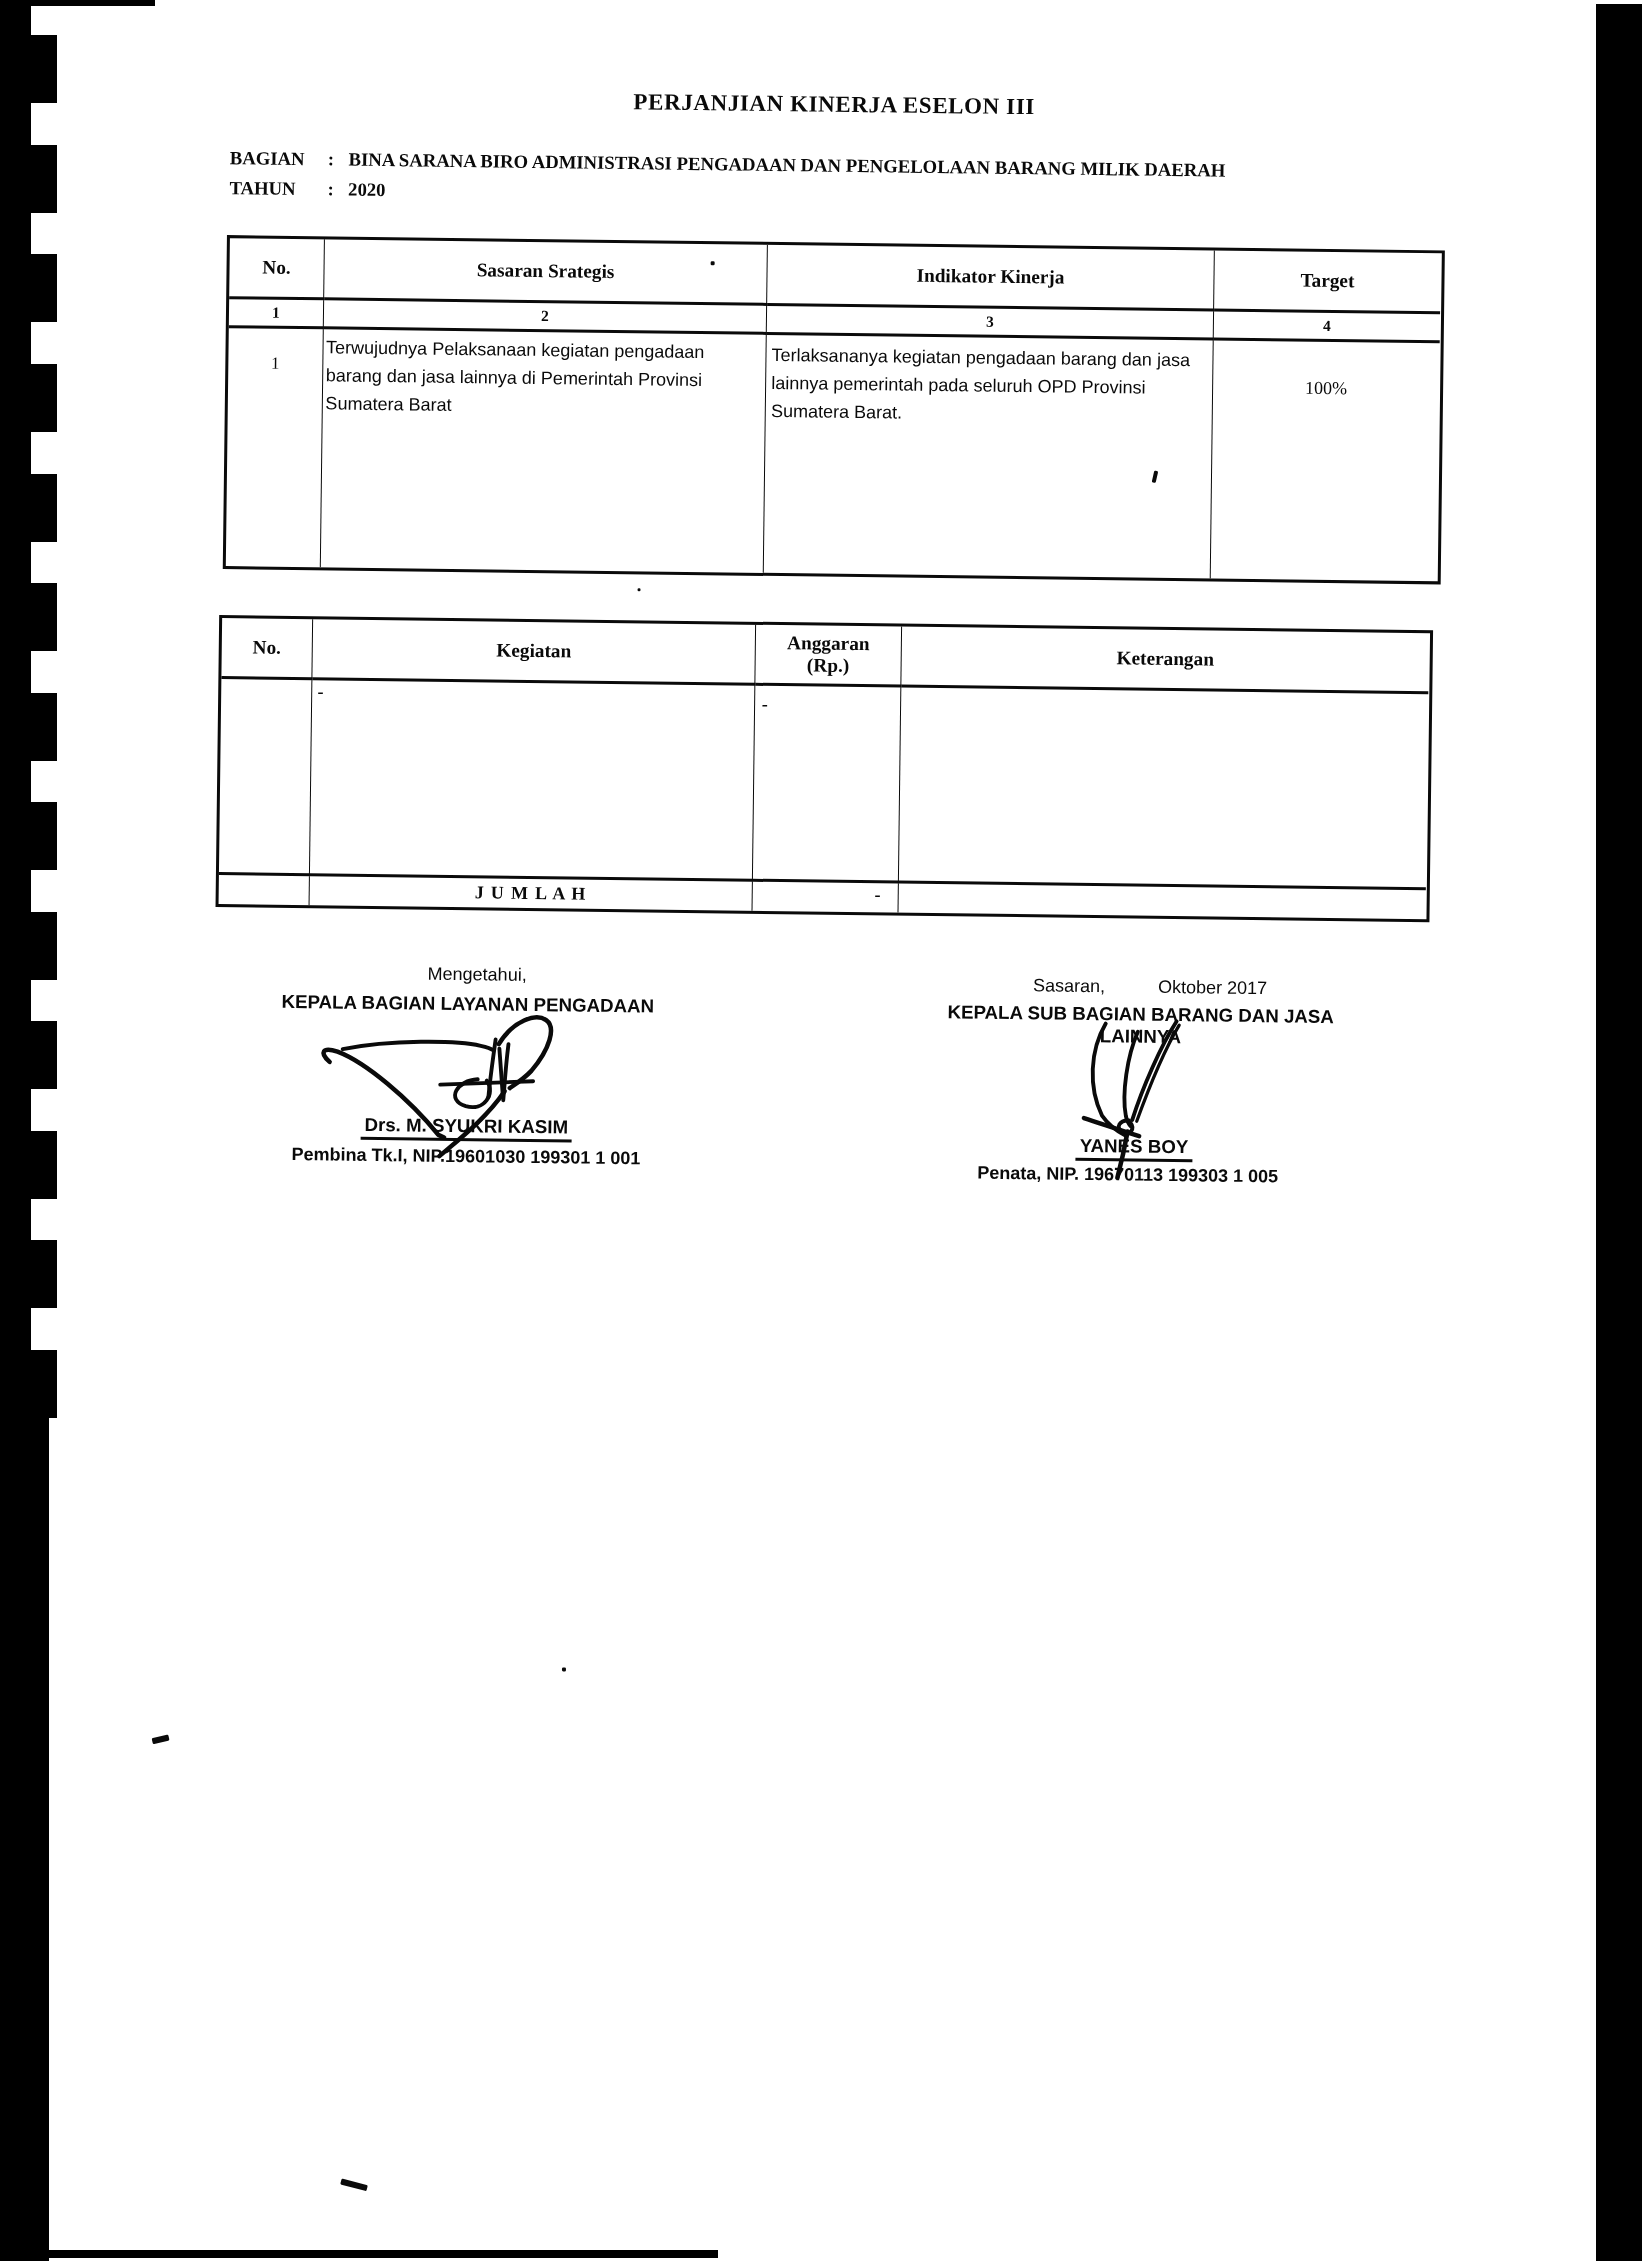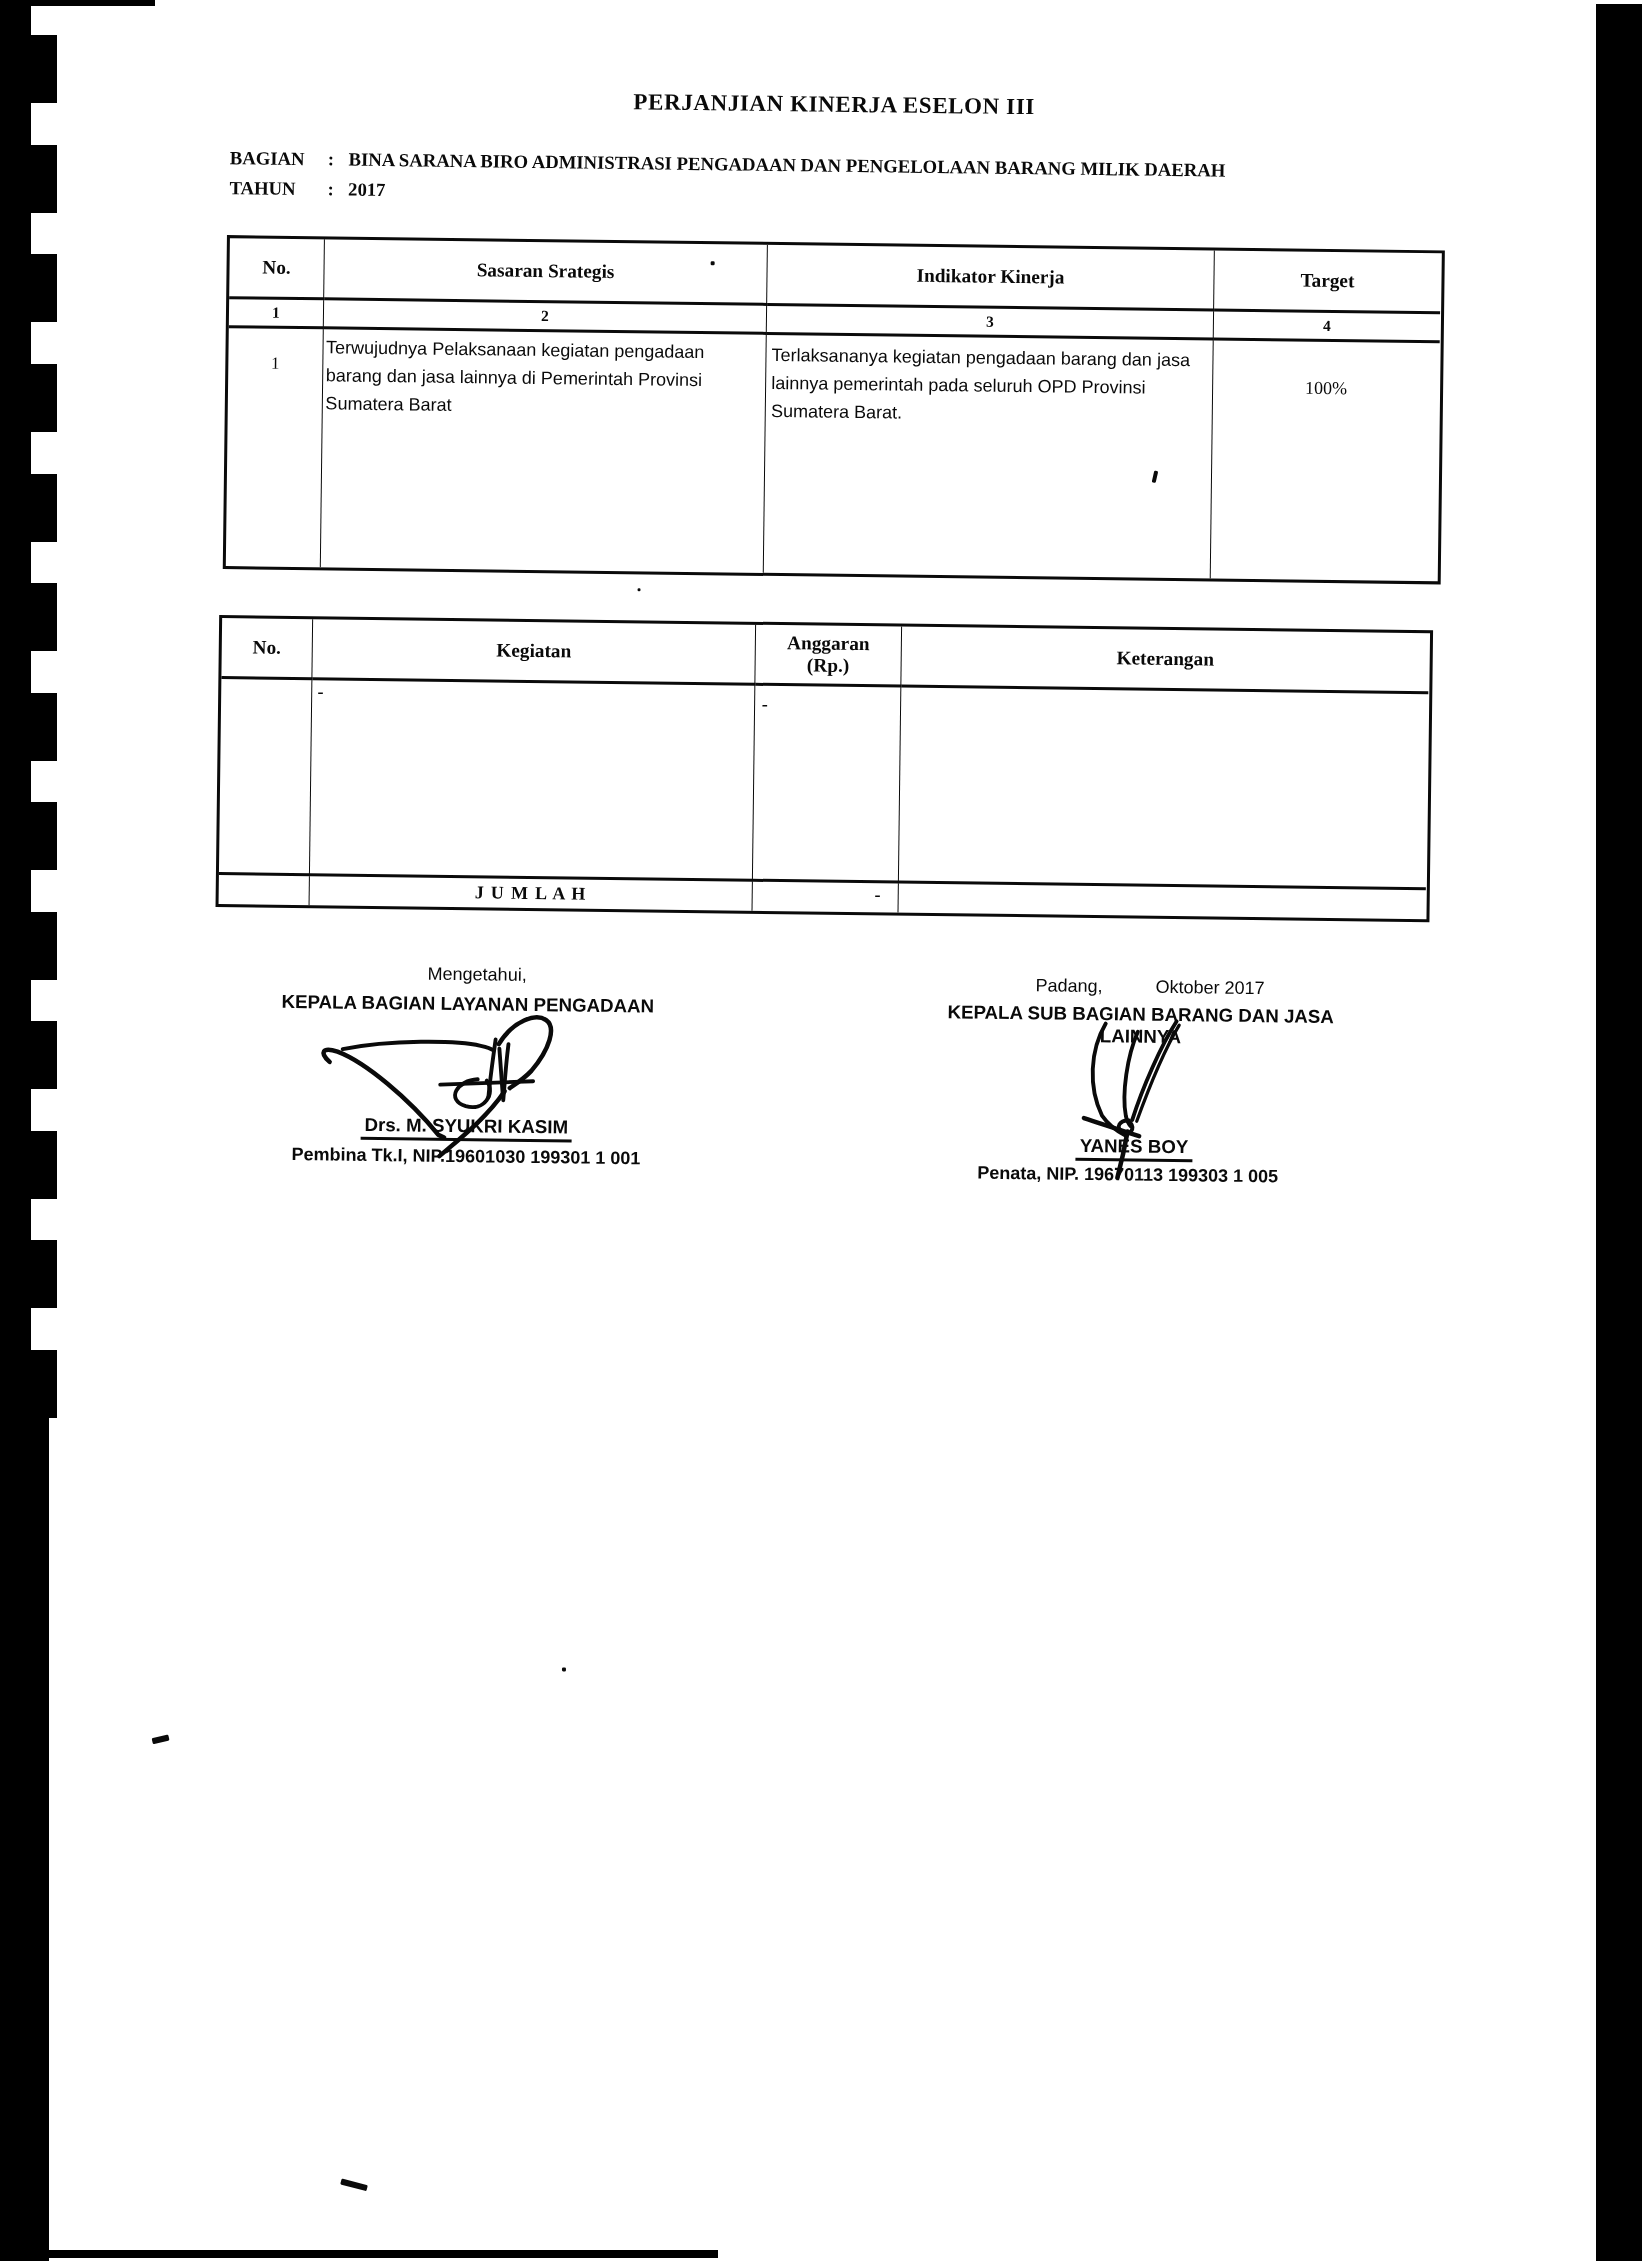--- a/index.html
+++ b/index.html
@@ -102,21 +102,21 @@
 
   <div id="meta" class="abs serif b">
     <div class="meta-row">
       <span class="meta-label">BAGIAN</span>
       <span class="meta-sep">:</span>
       <span>BINA SARANA BIRO ADMINISTRASI PENGADAAN DAN PENGELOLAAN BARANG MILIK DAERAH</span>
     </div>
     <div class="meta-row">
       <span class="meta-label">TAHUN</span>
       <span class="meta-sep">:</span>
-      <span>2017</span>
+      <span>2020</span>
     </div>
   </div>
 
   <div id="t1" class="abs tbl">
     <div class="cell hcell">No.</div>
     <div class="cell hcell">Sasaran Srategis</div>
     <div class="cell hcell">Indikator Kinerja</div>
     <div class="cell hcell last-col">Target</div>
 
     <div class="cell ncell">1</div>
@@ -170,21 +170,21 @@
     <path stroke-width="7" d="M 290,55 C 312,18 347,6 363,17 C 379,28 369,62 341,96 C 330,108 318,116 308,123"></path>
     <path stroke-width="7" d="M 300,128 C 272,170 232,202 200,230"></path>
     <path stroke-width="6" d="M 200,119 L 344,112"></path>
   </svg>
   <div id="sigL-name" class="abs sans sig-name center">
     <span>Drs. M. SYUKRI KASIM</span>
   </div>
   <div id="sigL-nip" class="abs sans sig-nip center">Pembina Tk.I, NIP.19601030 199301 1 001</div>
 
   <div id="sigR-place" class="abs sans sig-line center">
-    <span>Padang,</span><span class="gap"></span><span>Oktober 2017</span>
+    <span>Sasaran,</span><span class="gap"></span><span>Oktober 2017</span>
   </div>
   <div id="sigR-title" class="abs sans sig-title center">KEPALA SUB BAGIAN BARANG DAN JASA LAINNYA</div>
   <svg class="sig" style="left:1082px;top:1004px;" width="142" height="174" viewBox="0 0 220 270">
     <path stroke-width="6" d="M 52,13 C 28,55 26,112 48,156 C 58,170 72,180 84,186"></path>
     <path stroke-width="6" d="M 102,25 C 86,62 78,122 85,156 C 87,164 90,169 93,172"></path>
     <path stroke-width="6" d="M 162,8 C 138,46 110,112 95,162"></path>
     <path stroke-width="5" d="M 166,14 C 144,52 118,118 102,164"></path>
     <path stroke-width="6" d="M 90,163 C 76,162 68,174 80,181 C 92,187 100,176 92,166"></path>
     <path stroke-width="7" d="M 88,180 C 84,204 79,228 73,252"></path>
     <path stroke-width="7" d="M 20,160 C 46,168 76,178 106,187"></path>

